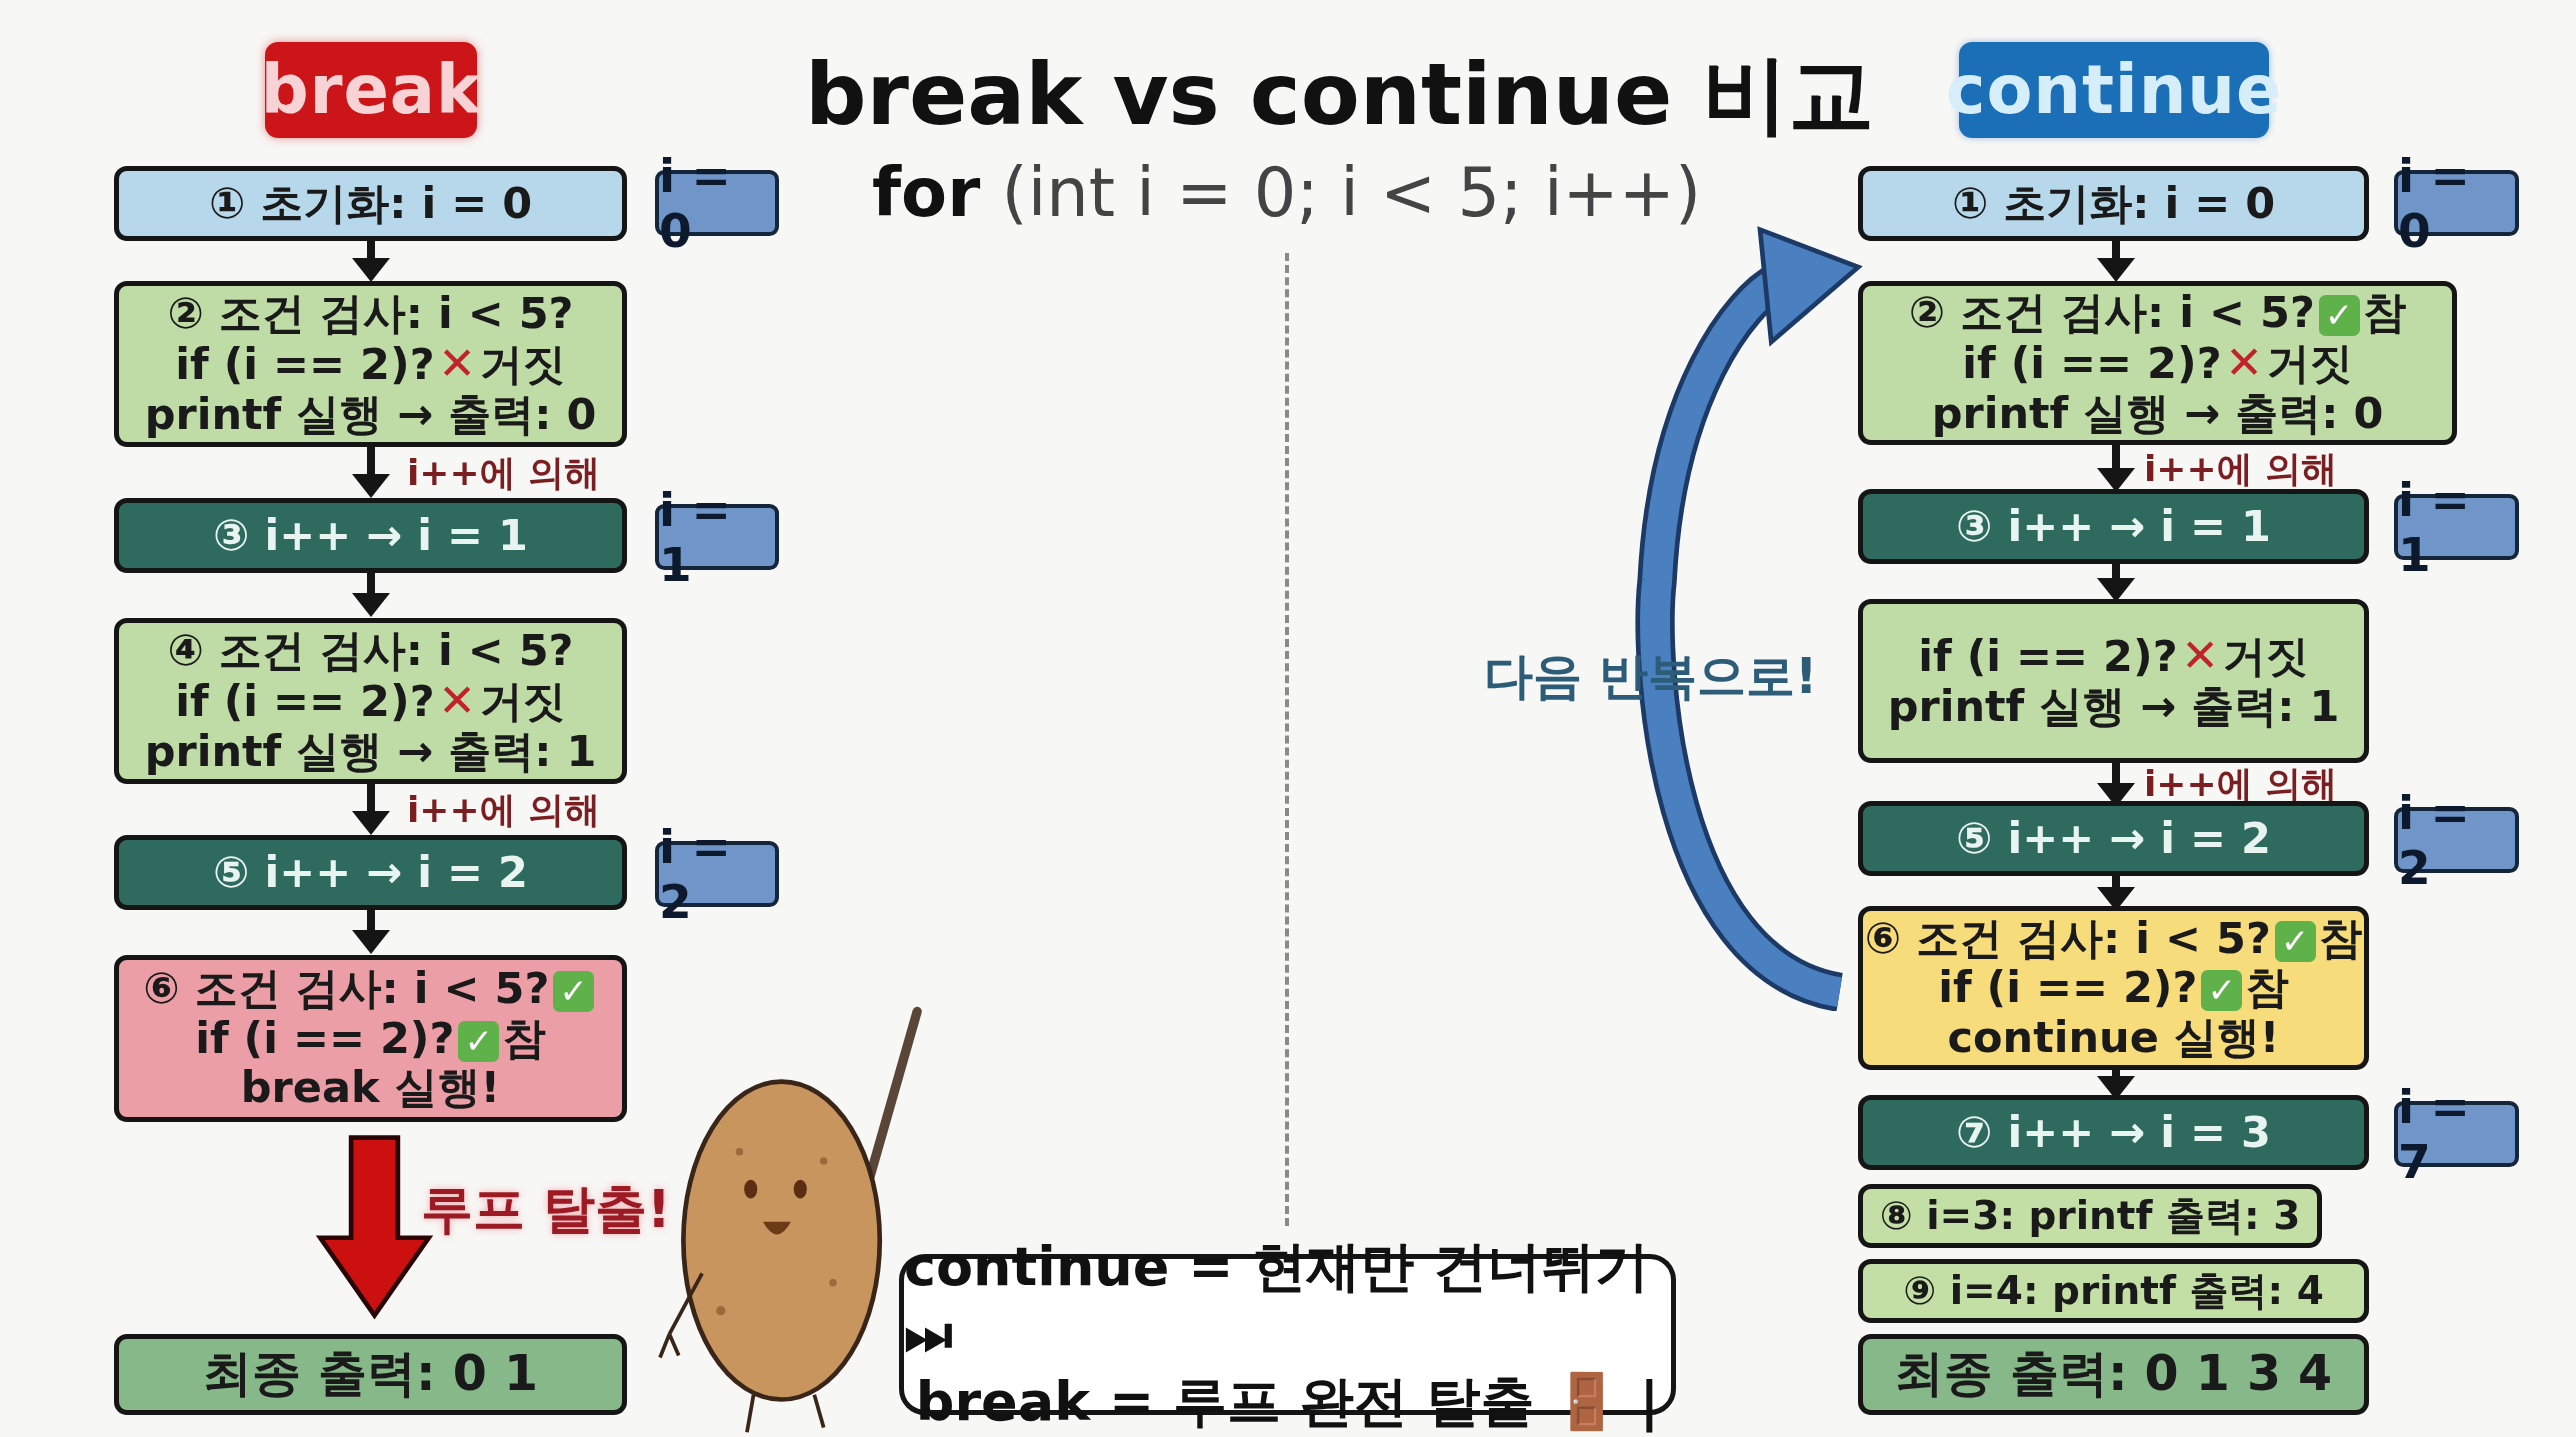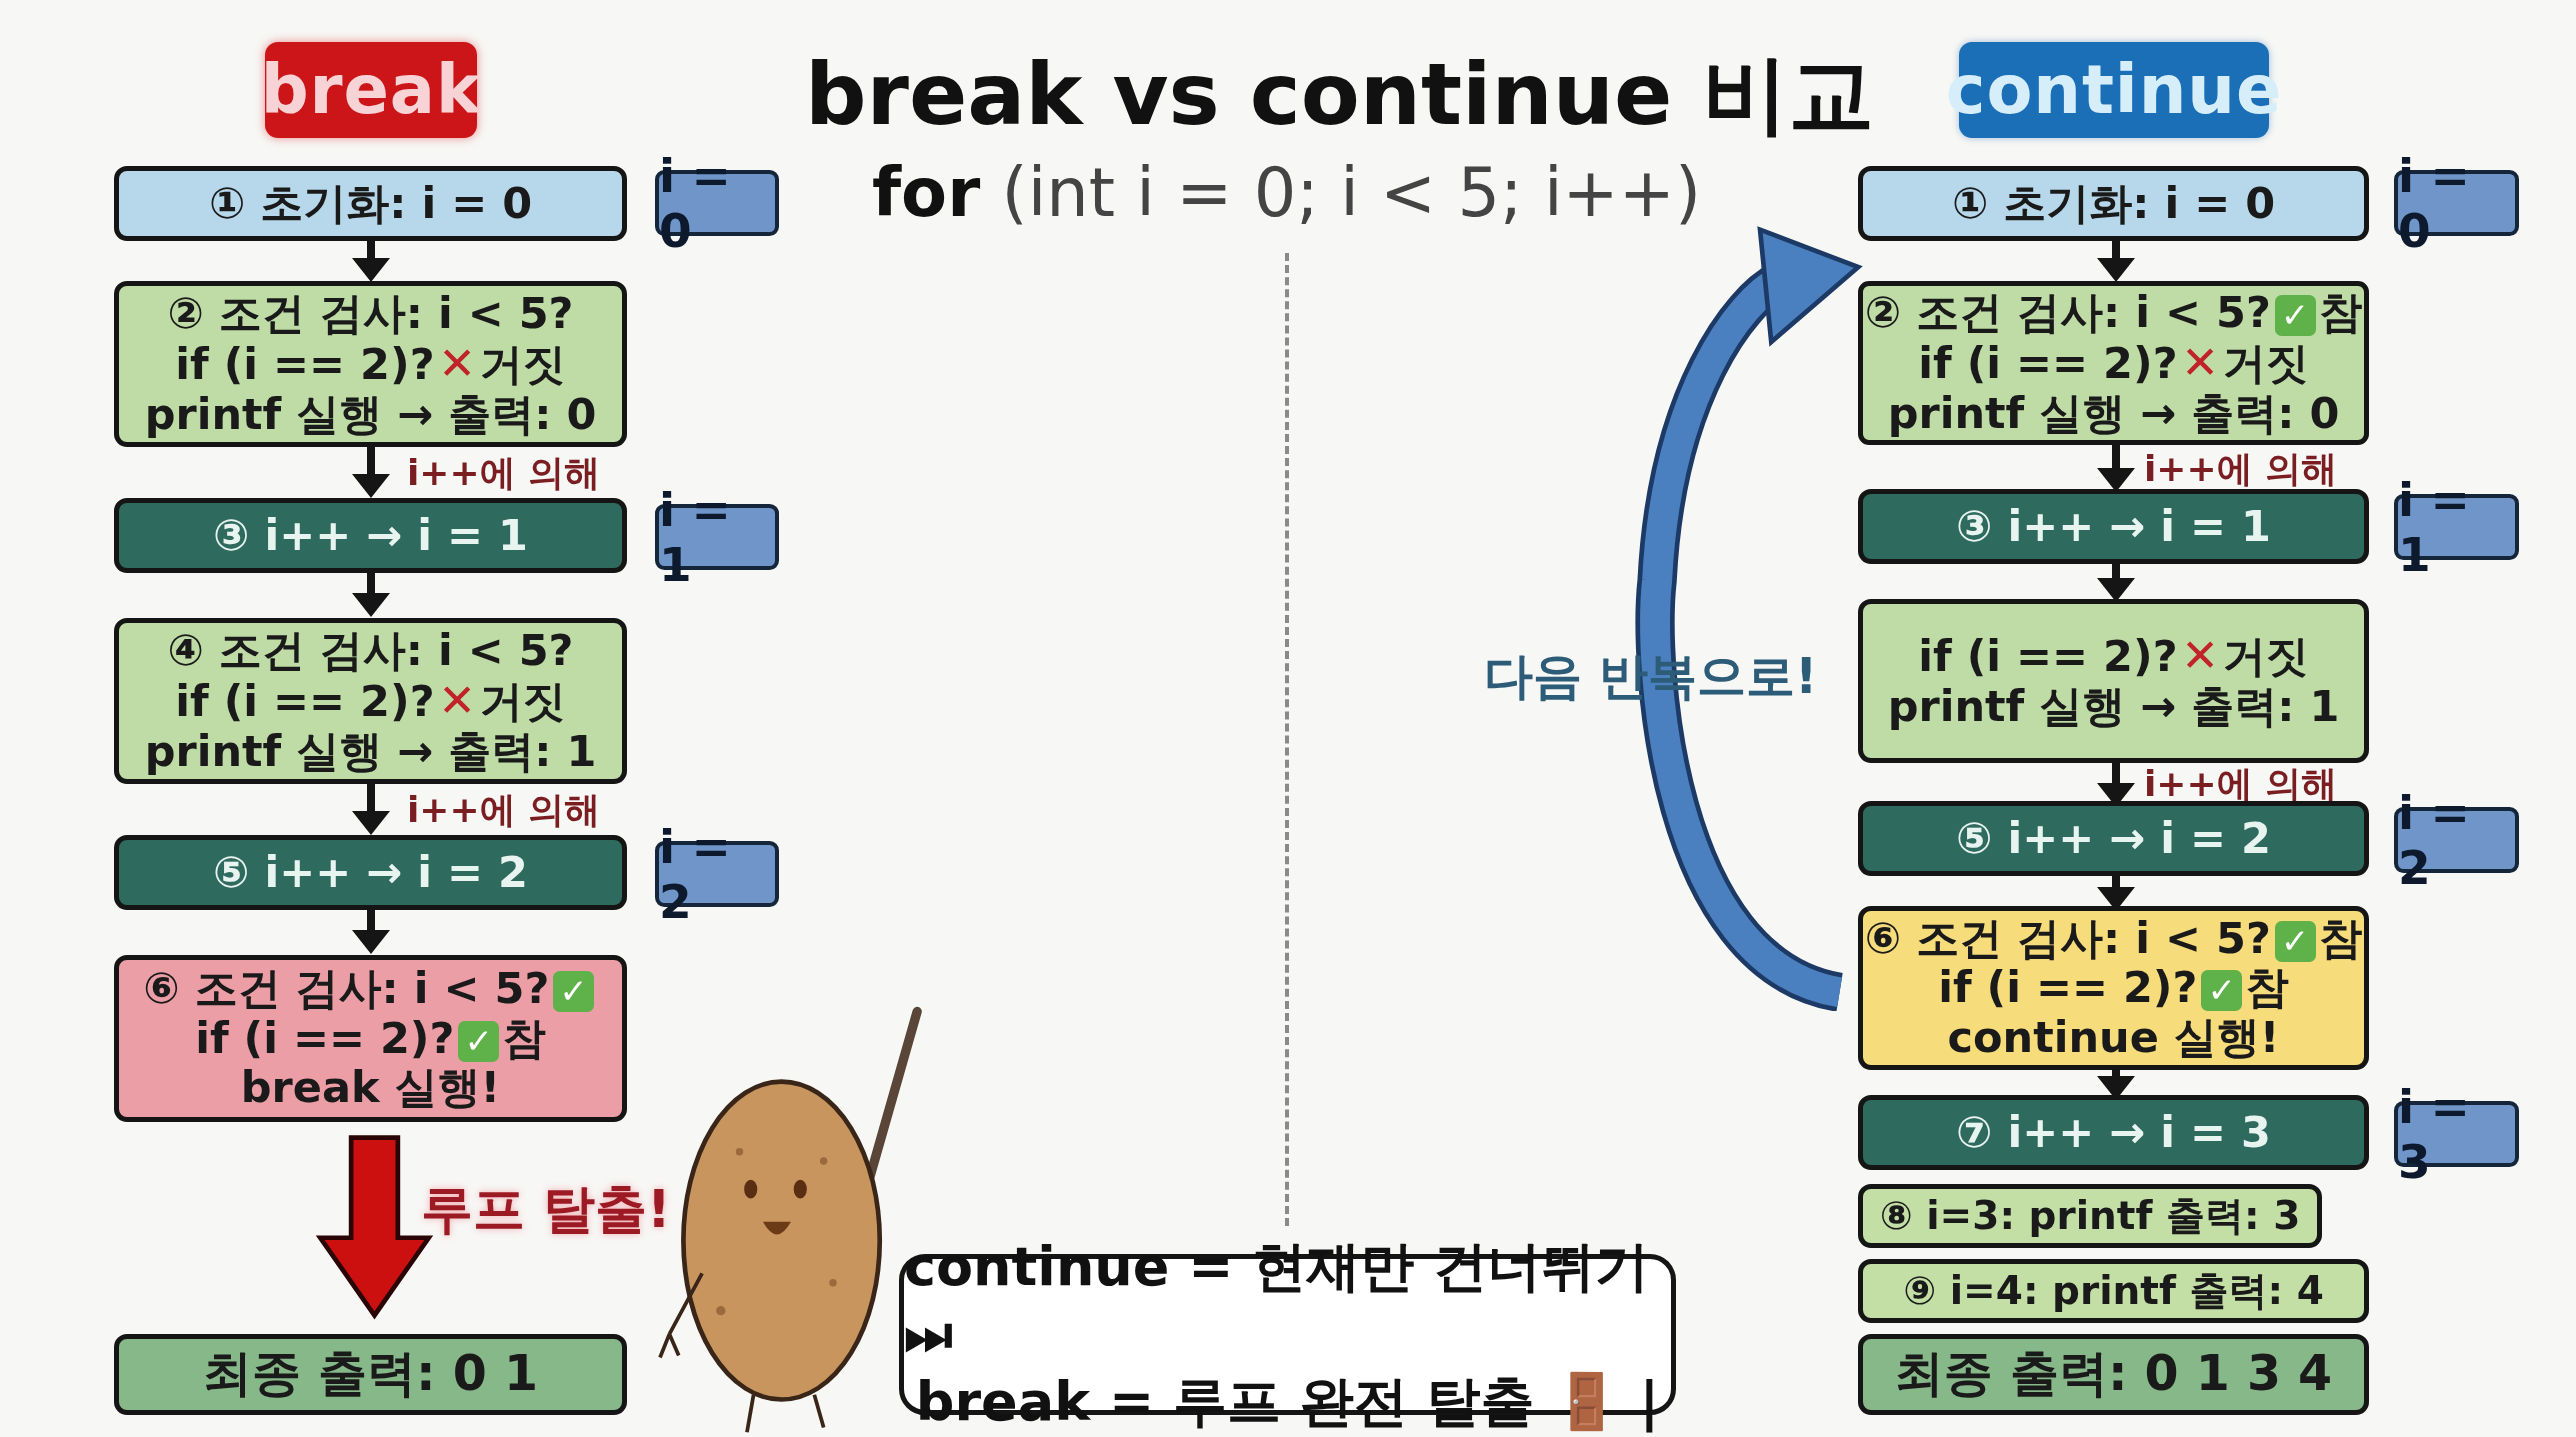--- a/index.html
+++ b/index.html
@@ -133,21 +133,21 @@
 <div class="abs next" style="left:1484px;top:644px;">다음 반복으로!</div>
 
 <div class="abs box c-blue" style="left:1858px;top:166px;width:511px;height:75px;">
     <span class="ln">① 초기화: i = 0</span>
   </div>
 <div class="abs badge" style="left:2394px;top:170px;width:125px;height:66px;">i = 0</div>
 
 <div class="abs arrow-v" style="left:2112px;top:241px;height:20.6px;"></div>
 <div class="abs tri" style="left:2097px;top:258px;"></div>
 
-<div class="abs box c-green" style="left:1858px;top:281px;width:511px;height:164px;border-radius:11px;">
+<div class="abs box c-green" style="left:1858px;top:281px;width:599px;height:164px;">
   <span class="ln"><span>② 조건 검사: i &lt; 5?</span><span class="ok">✓</span><span>참</span></span>
   <span class="ln"><span>if (i == 2)?</span><span class="no">✕</span><span>거짓</span></span>
   <span class="ln">printf 실행 → 출력: 0</span>
 </div>
 
 <div class="abs arrow-v" style="left:2112px;top:445px;height:26px;"></div>
 <div class="abs tri" style="left:2097px;top:468px;"></div>
 <div class="abs note" style="left:2144px;top:445px;">i++에 의해</div>
 
 <div class="abs box c-teal" style="left:1858px;top:489px;width:511px;height:75px;">
@@ -180,21 +180,21 @@
   <span class="ln"><span>if (i == 2)?</span><span class="ok">✓</span><span>참</span></span>
   <span class="ln">continue 실행!</span>
 </div>
 
 <div class="abs arrow-v" style="left:2112px;top:1070px;height:11.2px;"></div>
 <div class="abs tri" style="left:2097px;top:1076px;"></div>
 
 <div class="abs box c-teal" style="left:1858px;top:1095px;width:511px;height:75px;">
     <span class="ln">⑦ i++ → i = 3</span>
   </div>
-<div class="abs badge" style="left:2394px;top:1101px;width:125px;height:66px;">i = 3</div>
+<div class="abs badge" style="left:2394px;top:1101px;width:125px;height:66px;">i = 7</div>
 
 <div class="abs box c-lgreen" style="left:1858px;top:1184px;width:464px;height:64px;">
     <span class="ln" style="font-size:39px;">⑧ i=3: printf 출력: 3</span>
   </div>
 <div class="abs box c-lgreen" style="left:1858px;top:1259px;width:511px;height:64px;">
     <span class="ln" style="font-size:39px;">⑨ i=4: printf 출력: 4</span>
   </div>
 
 <div class="abs box c-final" style="left:1858px;top:1334px;width:511px;height:81px;">
     <span class="ln" style="font-size:49px;">최종 출력: 0 1 3 4</span>

